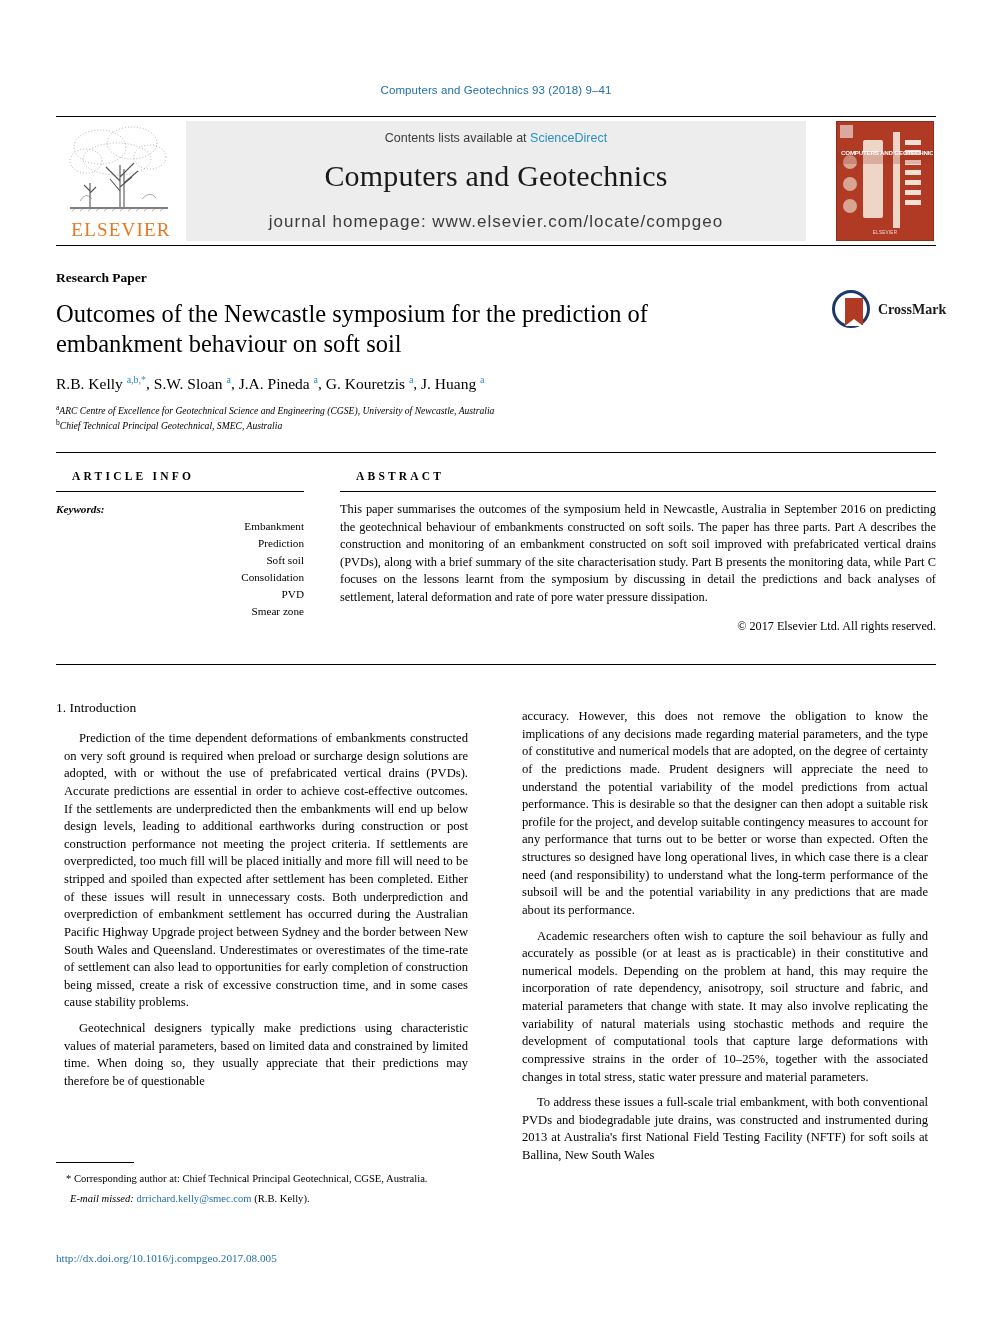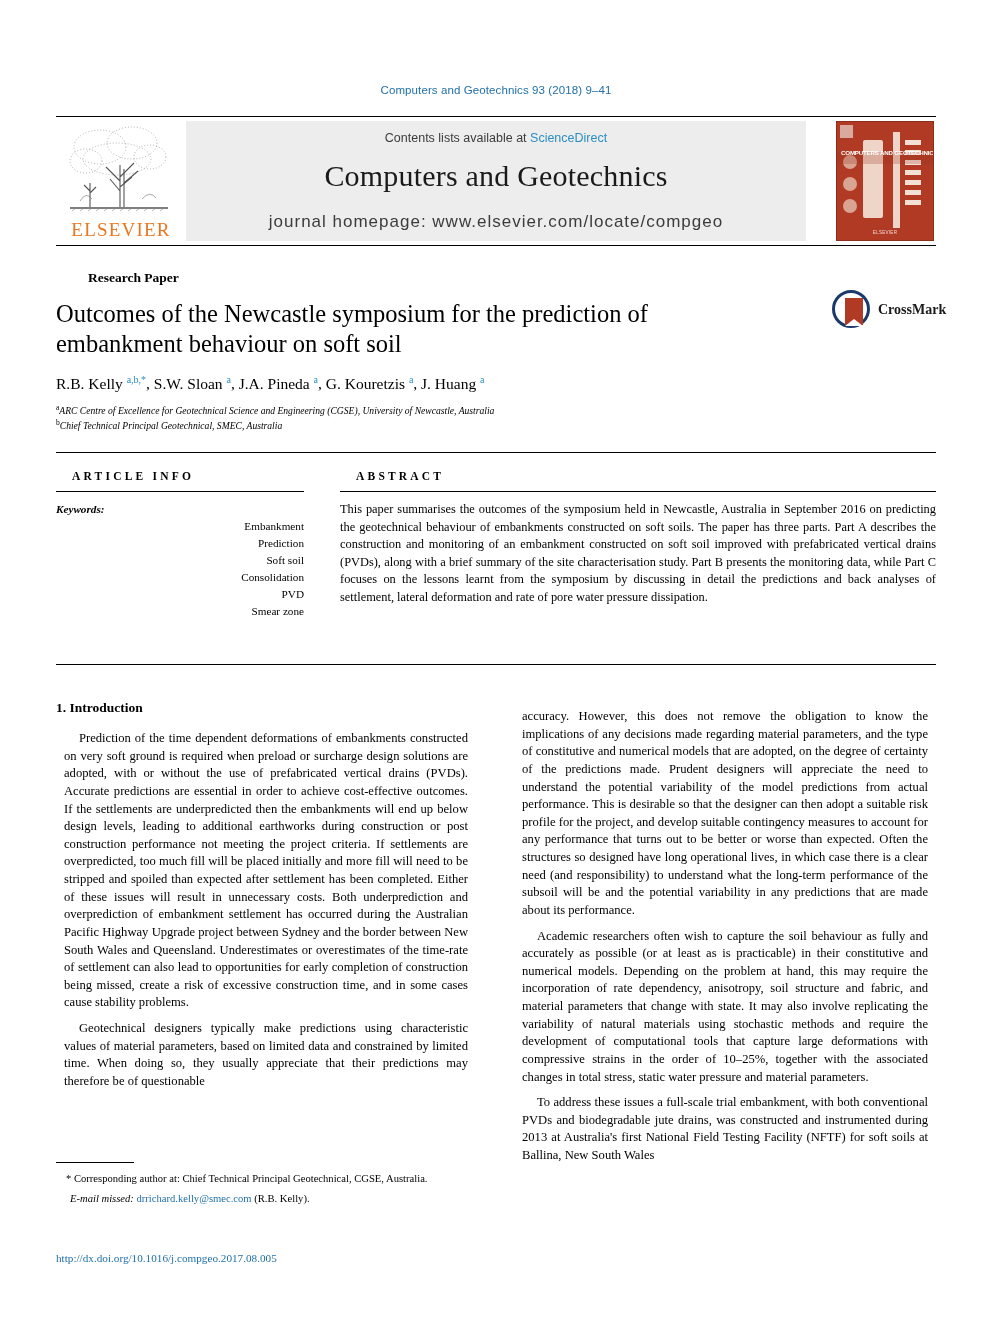--- a/index.html
+++ b/index.html
@@ -149,21 +149,20 @@
     position: absolute;
     left: 56px;
     top: 258px;
     width: 780px;
   }
   .paper-type {
     font-family: "Liberation Serif", serif;
     font-size: 13.5px;
     font-weight: bold;
     margin-bottom: 13px;
-    margin-left: 32px;
   }
   .paper-title {
     font-family: "Liberation Serif", serif;
     font-size: 24.5px;
     line-height: 1.24;
     font-weight: normal;
     margin: 0 0 14px 0;
     max-width: 700px;
   }
   .authors {
@@ -292,21 +291,21 @@
   }
   .col-right {
     position: absolute;
     left: 514px;
     top: 688px;
     width: 422px;
   }
   .sec-title {
     font-family: "Liberation Serif", serif;
     font-size: 13.5px;
-    font-weight: bold;
+    font-weight: normal;
     margin: 0 0 14px 0;
   }
   .bodytext {
     font-size: 12.6px;
     line-height: 1.40;
     text-align: justify;
     margin: 8px;
     text-indent: 15px;
     hyphens: auto;
   }
@@ -452,20 +451,21 @@
     <div class="kw-item">Soft soil</div>
     <div class="kw-item">Consolidation</div>
     <div class="kw-item">PVD</div>
     <div class="kw-item">Smear zone</div>
   </div>
 
   <div class="abs-col">
     <div class="sec-head">ABSTRACT</div>
     <div class="sec-rule"></div>
     <p class="abs-body">This paper summarises the outcomes of the symposium held in Newcastle, Australia in September 2016 on predicting the geotechnical behaviour of embankments constructed on soft soils. The paper has three parts. Part A describes the construction and monitoring of an embankment constructed on soft soil improved with prefabricated vertical drains (PVDs), along with a brief summary of the site characterisation study. Part B presents the monitoring data, while Part C focuses on the lessons learnt from the symposium by discussing in detail the predictions and back analyses of settlement, lateral deformation and rate of pore water pressure dissipation.</p>
+    <div class="copyright">© 2017 Elsevier Ltd. All rights reserved.</div>
   </div>
 
   <div class="rule-bottom"></div>
 
   <div class="col-left">
     <h2 class="sec-title">1. Introduction</h2>
     <p class="bodytext">Prediction of the time dependent deformations of embankments constructed on very soft ground is required when preload or surcharge design solutions are adopted, with or without the use of prefabricated vertical drains (PVDs). Accurate predictions are essential in order to achieve cost-effective outcomes. If the settlements are underpredicted then the embankments will end up below design levels, leading to additional earthworks during construction or post construction performance not meeting the project criteria. If settlements are overpredicted, too much fill will be placed initially and more fill will need to be stripped and spoiled than expected after settlement has been completed. Either of these issues will result in unnecessary costs. Both underprediction and overprediction of embankment settlement has occurred during the Australian Pacific Highway Upgrade project between Sydney and the border between New South Wales and Queensland. Underestimates or overestimates of the time-rate of settlement can also lead to opportunities for early completion of construction being missed, create a risk of excessive construction time, and in some cases cause stability problems.</p>
     <p class="bodytext">Geotechnical designers typically make predictions using characteristic values of material parameters, based on limited data and constrained by limited time. When doing so, they usually appreciate that their predictions may therefore be of questionable</p>
   </div>
 

